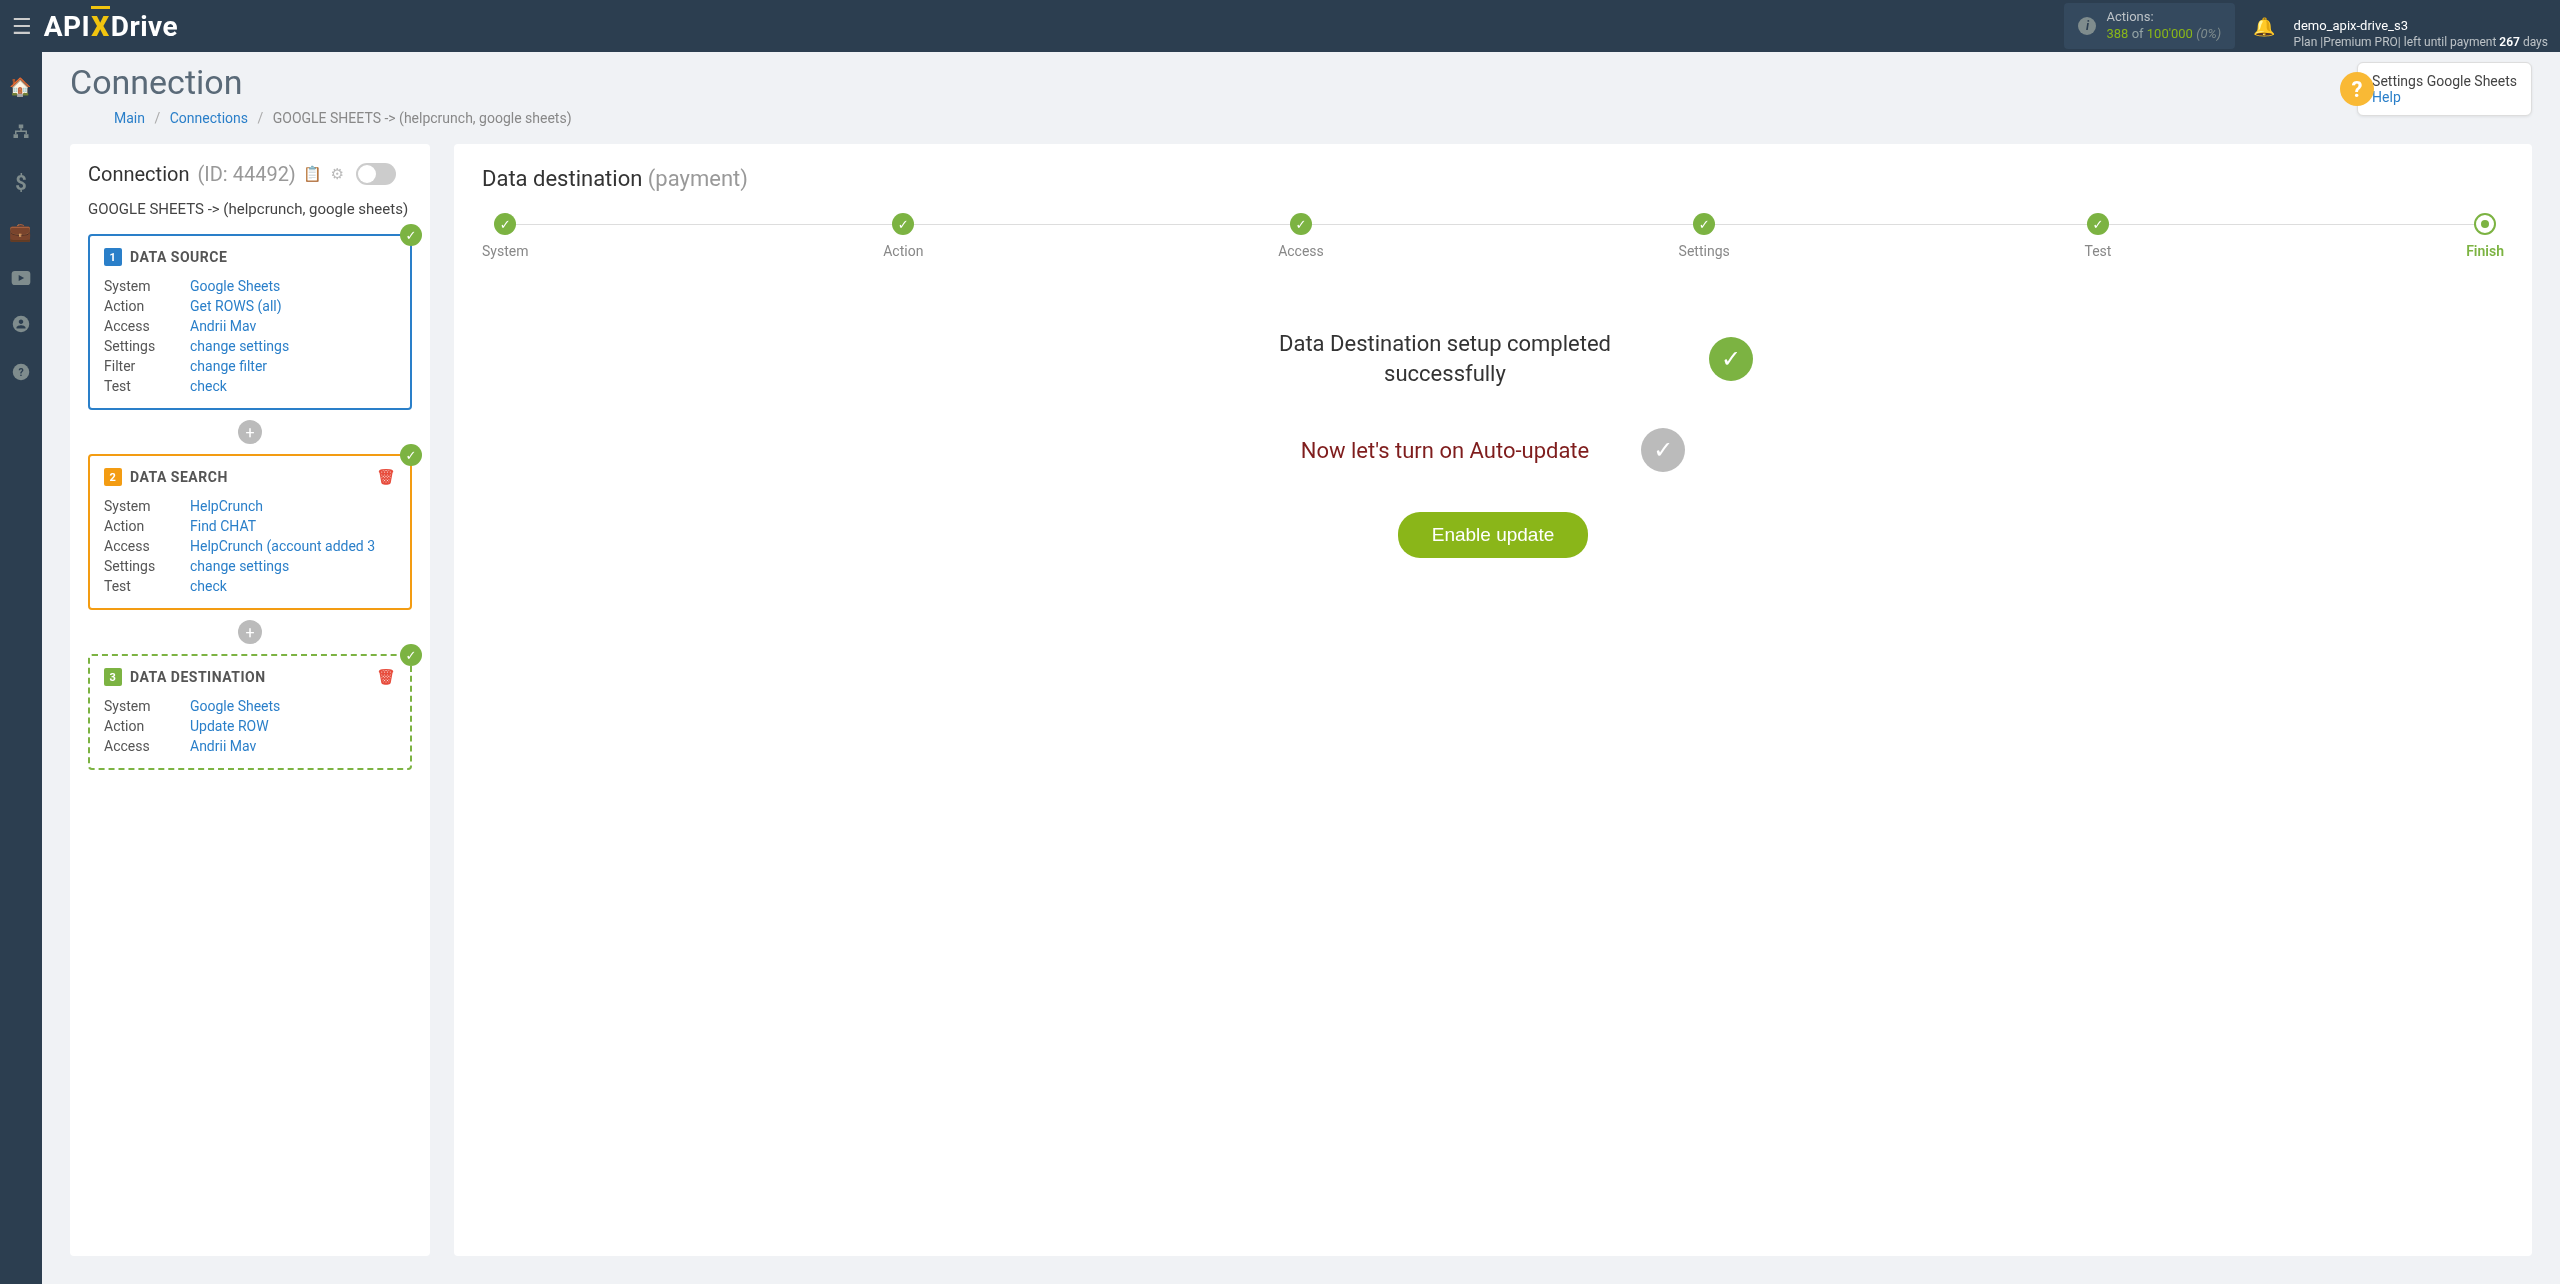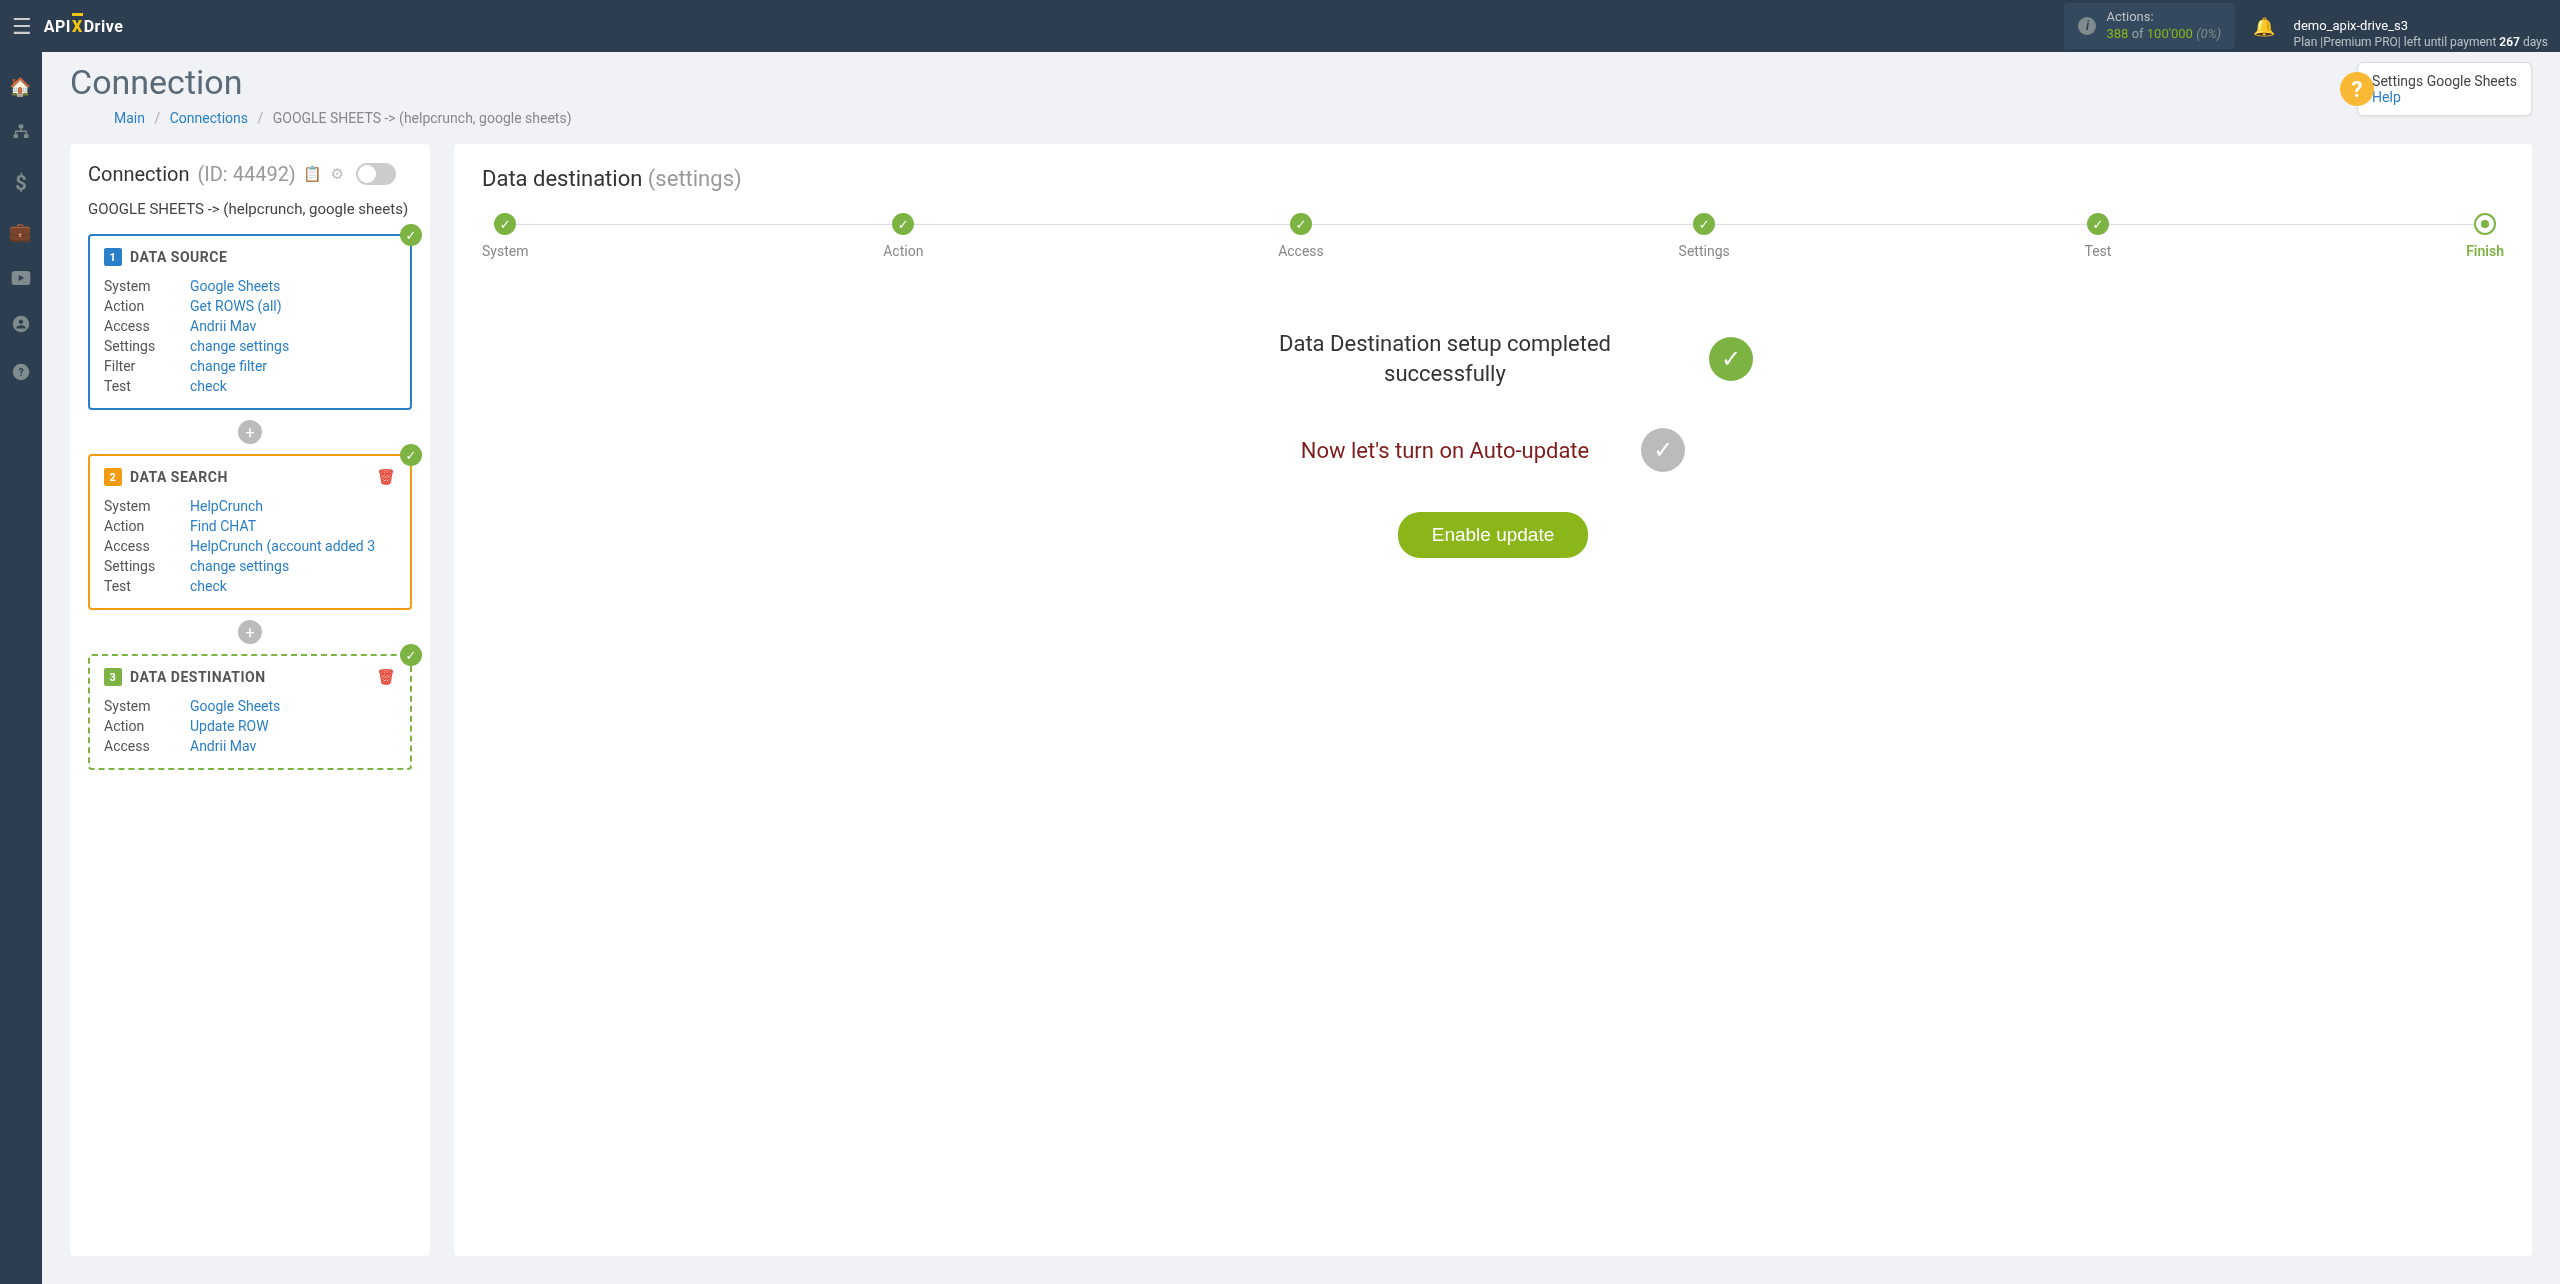--- a/index.html
+++ b/index.html
@@ -1,21 +1,21 @@
 <!DOCTYPE html>
 <html><head>
 <meta charset="utf-8">
 <style>
 * { box-sizing: border-box; margin: 0; padding: 0; }
 body { font-family: -apple-system, BlinkMacSystemFont, "Segoe UI", Roboto, Arial, sans-serif; background: #f0f2f5; color: #333; font-size: 14px; overflow: hidden; }
 
 
 .topbar { background: #2c3e50; height: 52px; display: flex; align-items: center; padding: 0 12px; color: #fff; }
 .menu-btn { color: #ccc; font-size: 22px; margin-right: 12px; cursor: pointer; }
-.logo { font-size: 16px; font-weight: 700; color: #fff; letter-spacing: 0.5px; display: flex; align-items: center; }
+.logo { font-size: 28px; font-weight: 700; color: #fff; letter-spacing: 0.5px; display: flex; align-items: center; }
 .logo .x { color: #f1c40f; font-weight: 900; margin: 0 1px; position: relative; }
 .logo .x::before { content: ""; position: absolute; top: -4px; left: 0; right: 0; height: 3px; background: #f1c40f; }
 .topbar-spacer { flex: 1; }
 .actions-box { background: #34495e; border-radius: 4px; padding: 6px 14px; display: flex; align-items: center; gap: 10px; margin-right: 18px; }
 .actions-box .info { width: 18px; height: 18px; border-radius: 50%; background: #7f8c8d; color: #2c3e50; display: flex; align-items: center; justify-content: center; font-weight: bold; font-size: 12px; font-style: italic; }
 .actions-box .txt { font-size: 13px; color: #bdc3c7; line-height: 1.3; }
 .actions-box .txt .n1 { color: #8ab619; }
 .actions-box .txt .n2 { color: #8ab619; }
 .actions-box .txt .pct { color: #7f8c8d; font-style: italic; }
 .actions-box .txt .of { color: #95a5a6; }
@@ -277,21 +277,21 @@
        <span class="k">Access</span>
        <span class="v">Andrii Mav</span>
      </div>
           </div>
         </div>
     </div>
 
     <div class="colR">
       <div class="dest-title">
         <span>Data destination</span>
-        <span class="sub">(settings)</span>
+        <span class="sub">(payment)</span>
       </div>
       <div class="stepper" id="stepper">
           <div class="step">
             <span class="dot">✓</span>
             <span>System</span>
           </div>
           <div class="step">
             <span class="dot">✓</span>
             <span>Action</span>
           </div>

